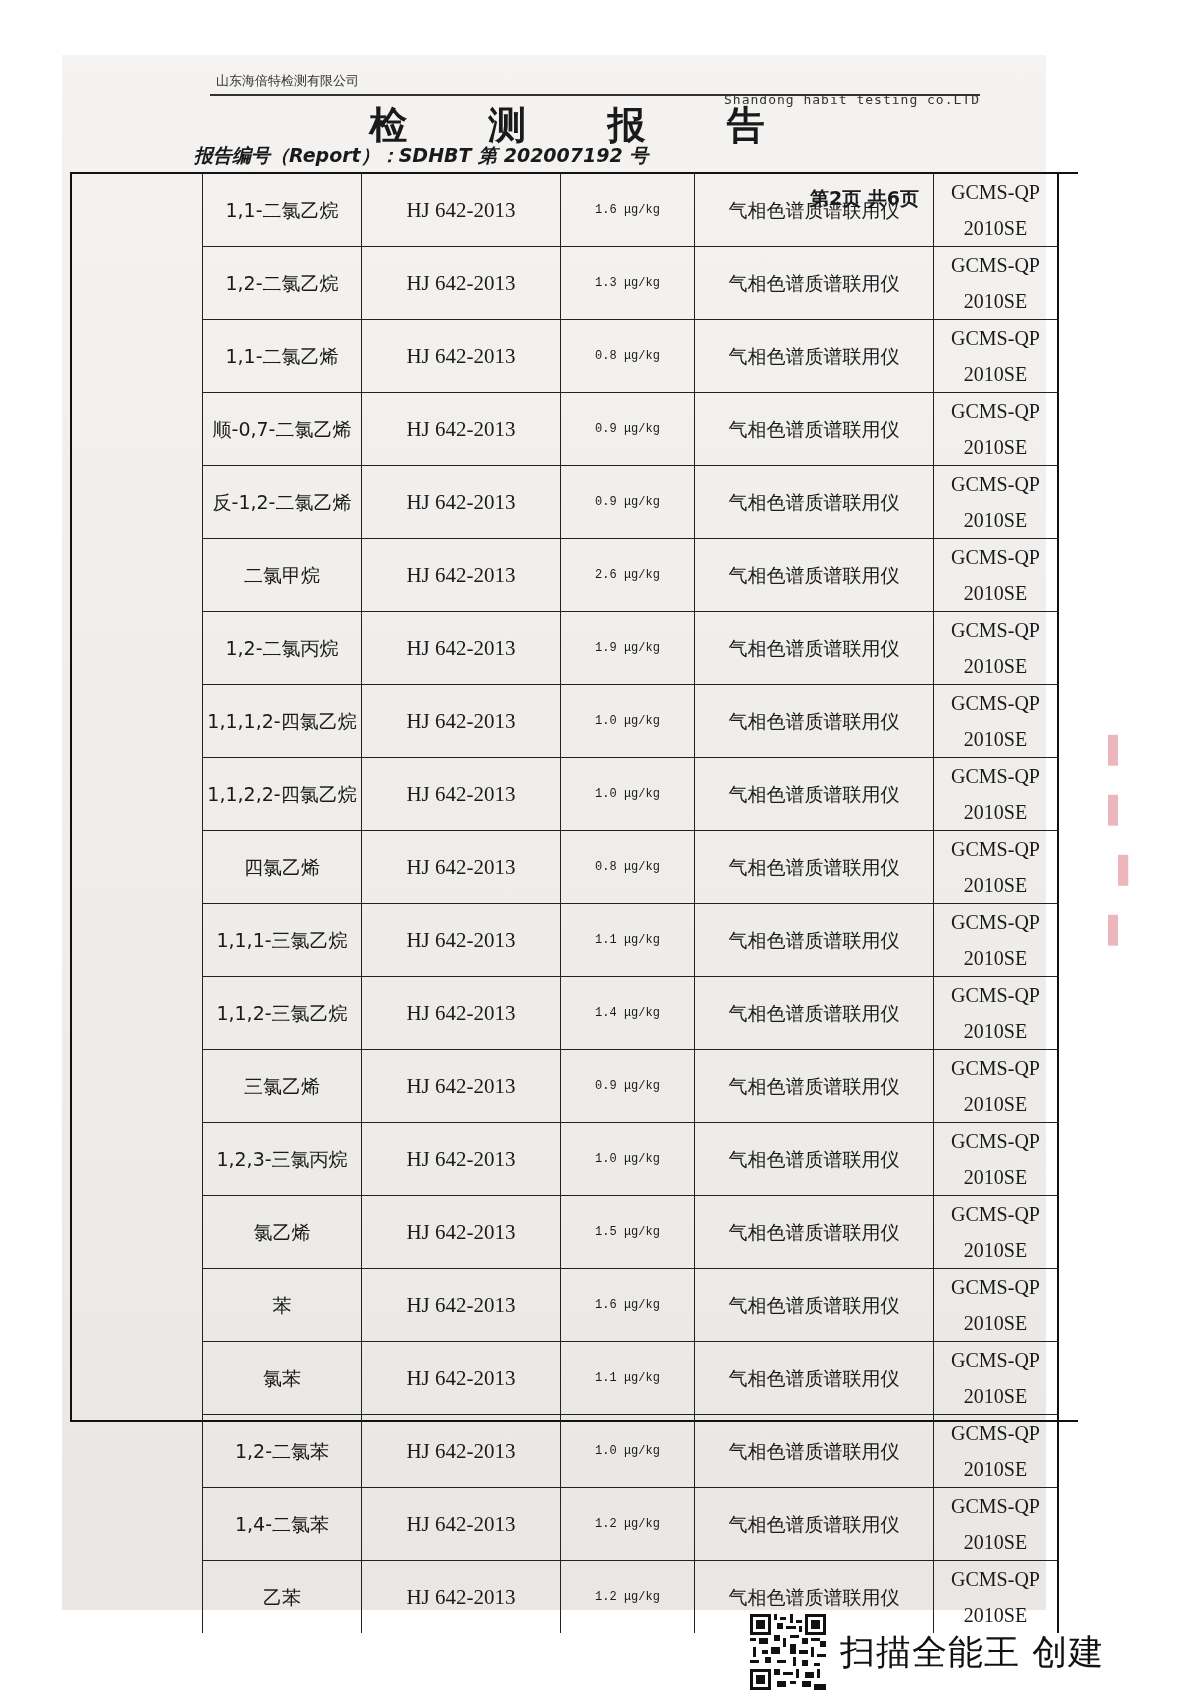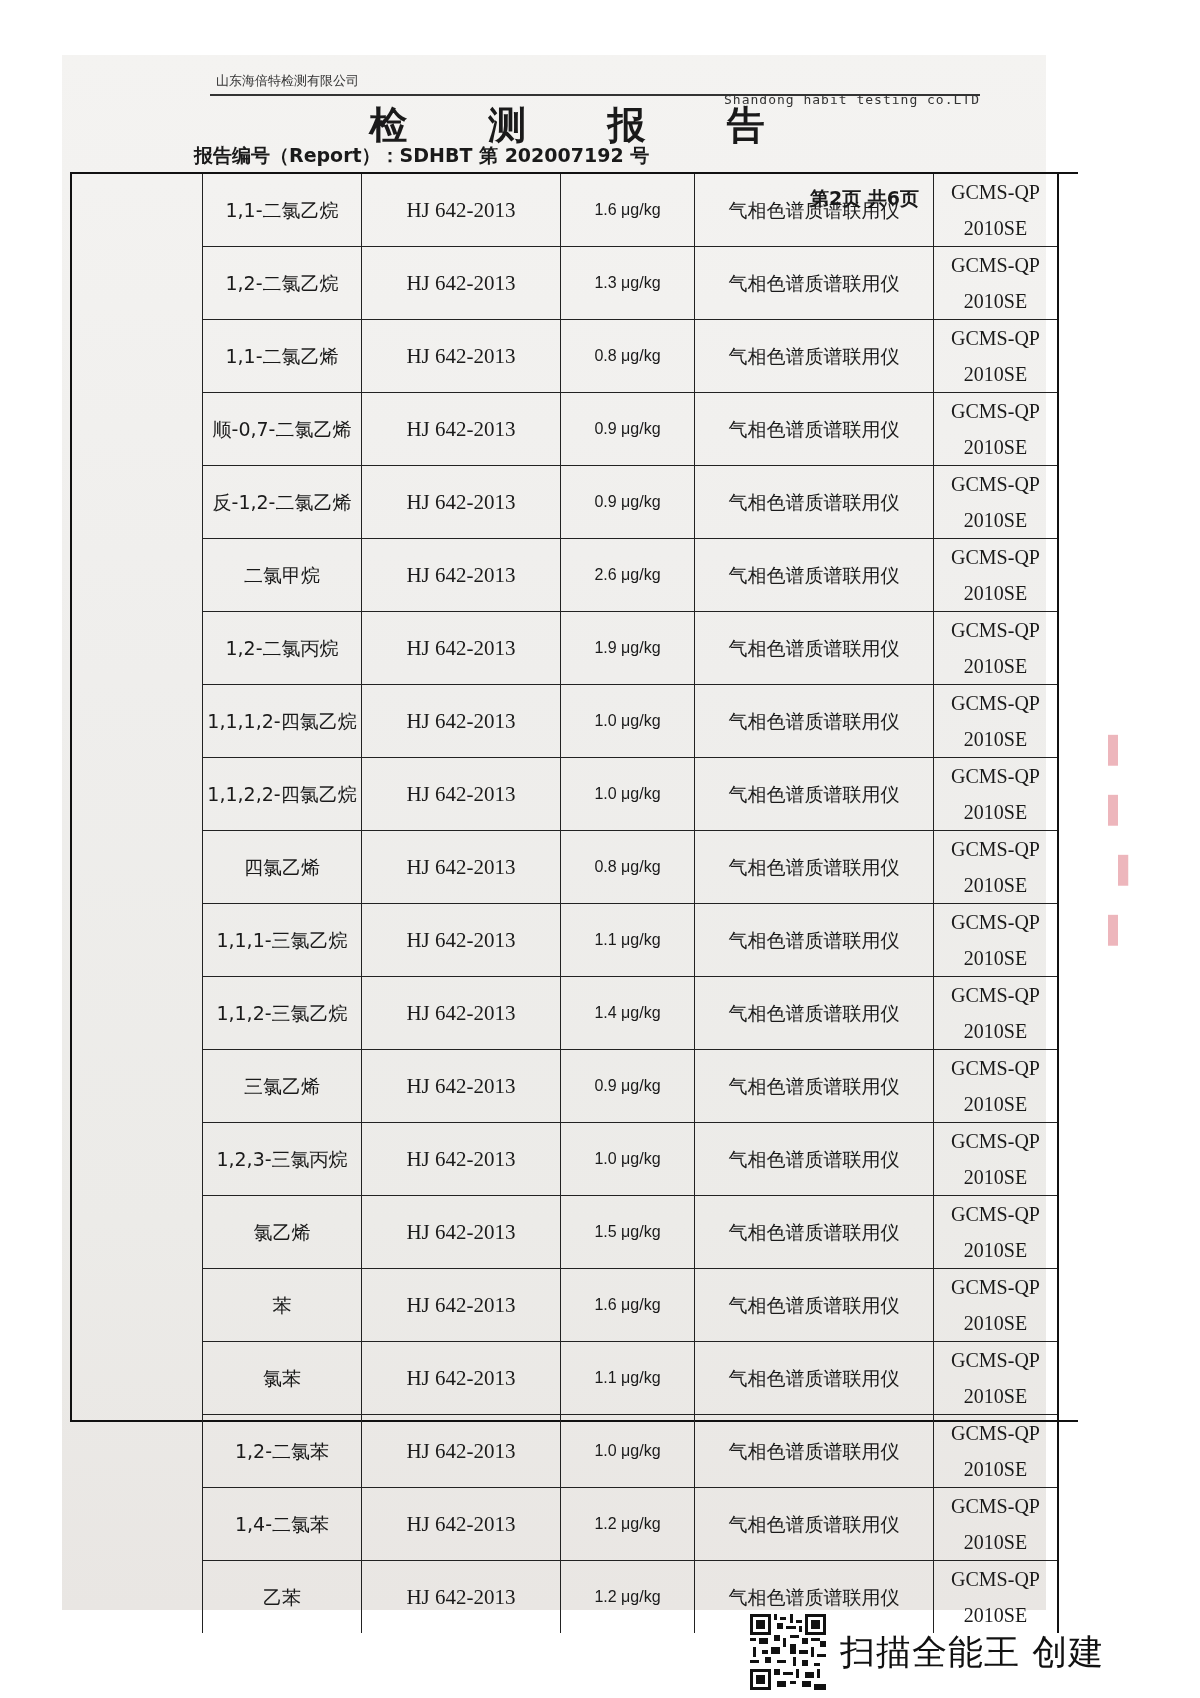--- a/index.html
+++ b/index.html
@@ -72,20 +72,21 @@
       letter-spacing: 34px;
       padding-left: 34px;
     }
     .report-no {
       position: absolute;
       left: 194px;
       top: 143px;
       font-family: "DejaVu Sans", sans-serif;
       font-weight: bold;
       font-size: 19px;
+      font-style: italic;
     }
     .page-no {
       position: absolute;
       left: 810px;
       top: 146px;
       font-family: "DejaVu Sans", sans-serif;
       font-weight: bold;
       font-size: 19px;
       margin-top: 40px;
     }
@@ -113,21 +114,21 @@
       padding: 0 4px;
       height: 58px;
       line-height: 26px;
       font-size: 20px;
     }
     table.results tr:first-child td { border-top: none; }
     table.results tr:last-child td { border-bottom: none; }
     table.results td:first-child { border-left: 1.5px solid #222; }
     table.results td.c-name { width: 150px; font-family: "DejaVu Sans", sans-serif; font-size: 19px; }
     table.results td.c-std { width: 190px; font-family: "Liberation Serif", serif; font-size: 21px; }
-    table.results td.c-lim { width: 125px; font-family: Liberation Sans, sans-serif; font-size: 16px; margin-left: 18px; }
+    table.results td.c-lim { width: 125px; font-family: Liberation Mono, monospace; font-size: 12px; margin-left: 18px; }
     table.results td.c-inst { width: 230px; font-family: "DejaVu Sans", sans-serif; font-size: 19px; }
     table.results td.c-model { width: 115px; font-family: "Liberation Serif", serif; font-size: 20px; line-height: 36px; border-right: 2px solid #111; }
     .footer {
       position: absolute;
       left: 750px;
       top: 1612px;
       height: 80px;
       display: flex;
       align-items: center;
       gap: 14px;

